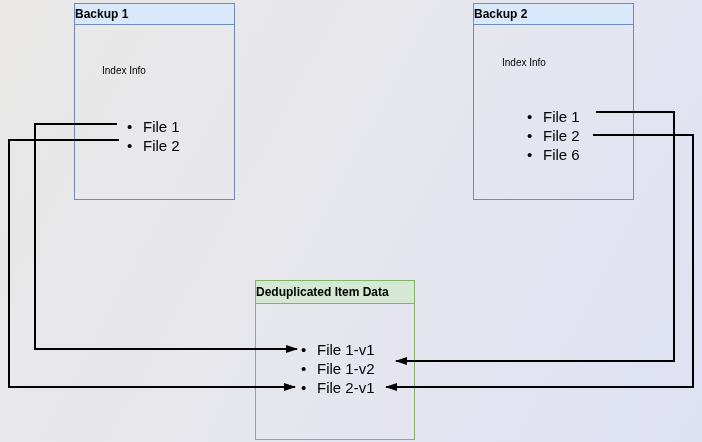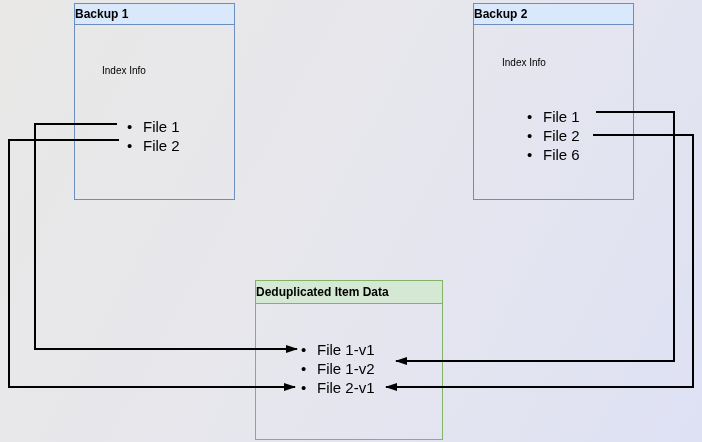--- a/index.html
+++ b/index.html
@@ -26,21 +26,21 @@
     text-align: left;
     font-weight: bold;
     font-size: 12px;
     border-bottom: 1.5px solid;
   }
   .blue  .box-header { background: #dae8fc; border-color: #6c8ebf; height: 21px; line-height: 20px; }
   .green .box-header { background: #d5e8d4; border-color: #82b366; height: 23px; line-height: 22px; }
 
   .backup1-box { left: 74px;  top: 3px;   width: 161px; height: 197px; }
   .backup2-box { left: 473px; top: 3px;   width: 161px; height: 197px; }
-  .dedup-box   { left: 255px; top: 280px; width: 188px; height: 160px; }
+  .dedup-box   { left: 255px; top: 280px; width: 160px; height: 160px; }
 
   .subtitle {
     position: absolute;
     font-size: 10px;
     line-height: 16px;
     white-space: nowrap;
   }
   .backup1-box .subtitle { left: 27px; top: 59px; }
   .backup2-box .subtitle { left: 28px; top: 51px; }
 

